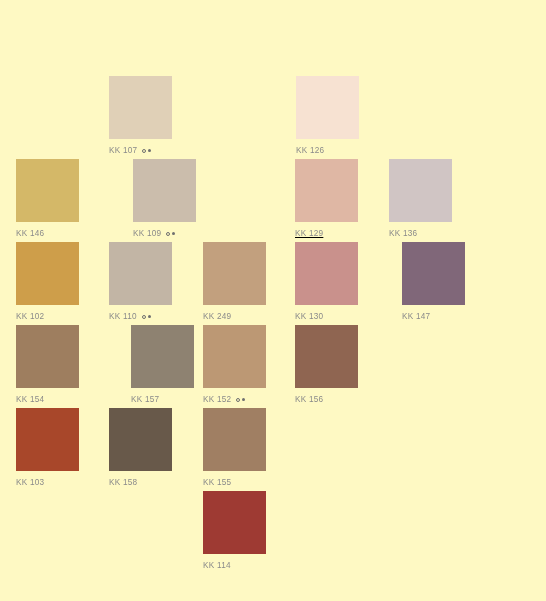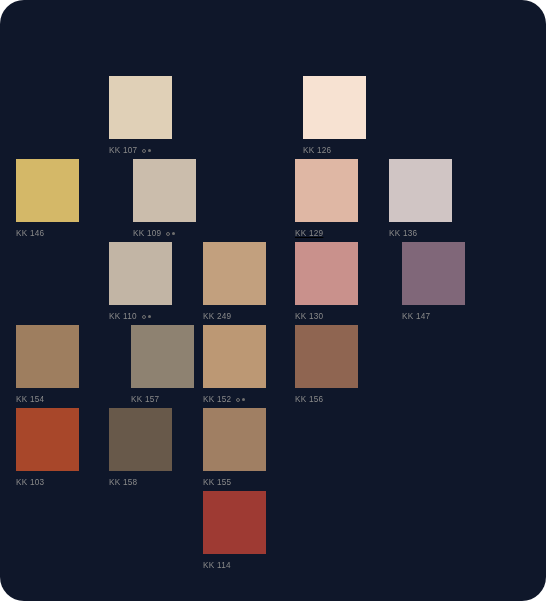--- a/index.html
+++ b/index.html
@@ -68,32 +68,32 @@
     width: 3px;
     height: 3px;
     background: #6f6f6f;
     border-radius: 50%;
     display: block;
   }
 </style>
 </head>
 <body>
 
-<div id="palette-board" style="background: #0f172a; border-radius: 24px;">
+<div id="palette-board" style="background: #fef9c3;">
     <div class="swatch-cell" style="left: 109px; top: 76px;">
       <span class="swatch-chip" style="background: rgb(224, 208, 183);"></span>
       <div class="swatch-caption">
         <span class="swatch-code">KK 107</span>
         <span class="swatch-marks">
           <span class="mark-ring"></span>
           <span class="mark-dot"></span>
         </span>
       </div>
     </div>
-    <div class="swatch-cell" style="left: 295px; top: 76px; padding-left: 8px;">
+    <div class="swatch-cell" style="left: 288px; top: 76px; padding-left: 8px;">
       <span class="swatch-chip" style="background: rgb(247, 226, 210);"></span>
       <div class="swatch-caption">
         <span class="swatch-code">KK 126</span>
       </div>
     </div>
     <div class="swatch-cell" style="left: 16px; top: 159px;">
       <span class="swatch-chip" style="background: rgb(212, 184, 104);"></span>
       <div class="swatch-caption">
         <span class="swatch-code">KK 146</span>
       </div>
@@ -113,20 +113,26 @@
       <div class="swatch-caption">
         <span class="swatch-code">KK 129</span>
       </div>
     </div>
     <div class="swatch-cell" style="left: 389px; top: 159px;">
       <span class="swatch-chip" style="background: rgb(208, 197, 196);"></span>
       <div class="swatch-caption">
         <span class="swatch-code">KK 136</span>
       </div>
     </div>
+    <div class="swatch-cell" style="left: 16px; top: 242px;">
+      <span class="swatch-chip" style="background: rgb(206, 158, 74);"></span>
+      <div class="swatch-caption">
+        <span class="swatch-code">KK 102</span>
+      </div>
+    </div>
     <div class="swatch-cell" style="left: 109px; top: 242px;">
       <span class="swatch-chip" style="background: rgb(194, 181, 165);"></span>
       <div class="swatch-caption">
         <span class="swatch-code">KK 110</span>
         <span class="swatch-marks">
           <span class="mark-ring"></span>
           <span class="mark-dot"></span>
         </span>
       </div>
     </div>

